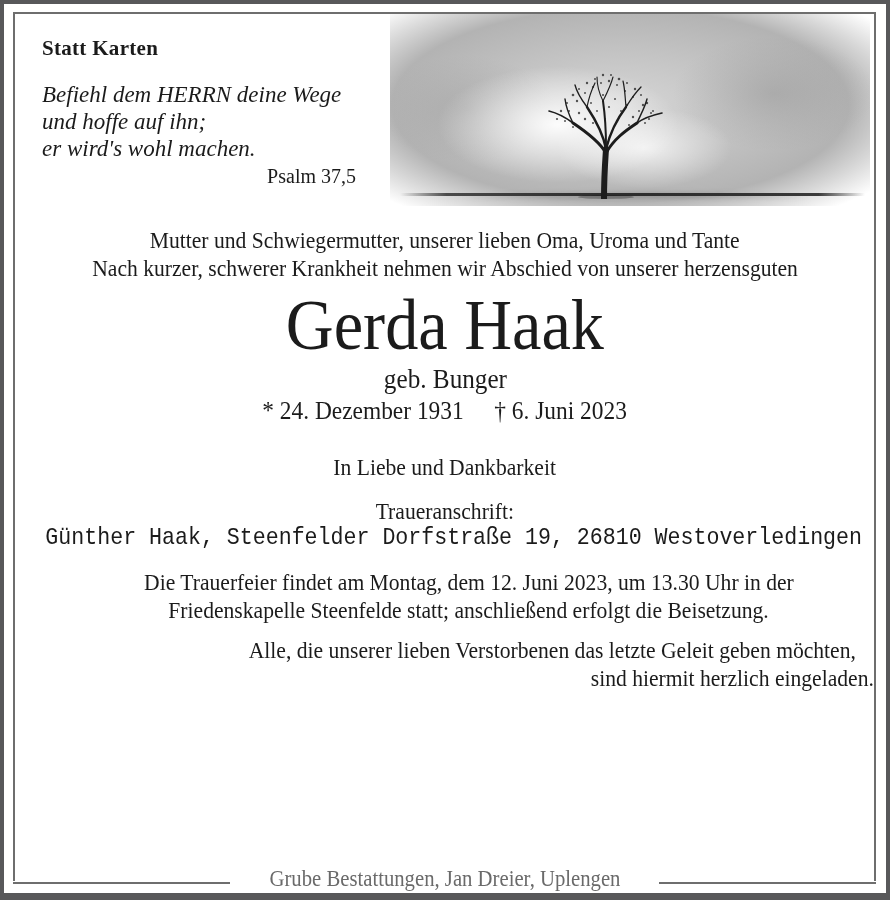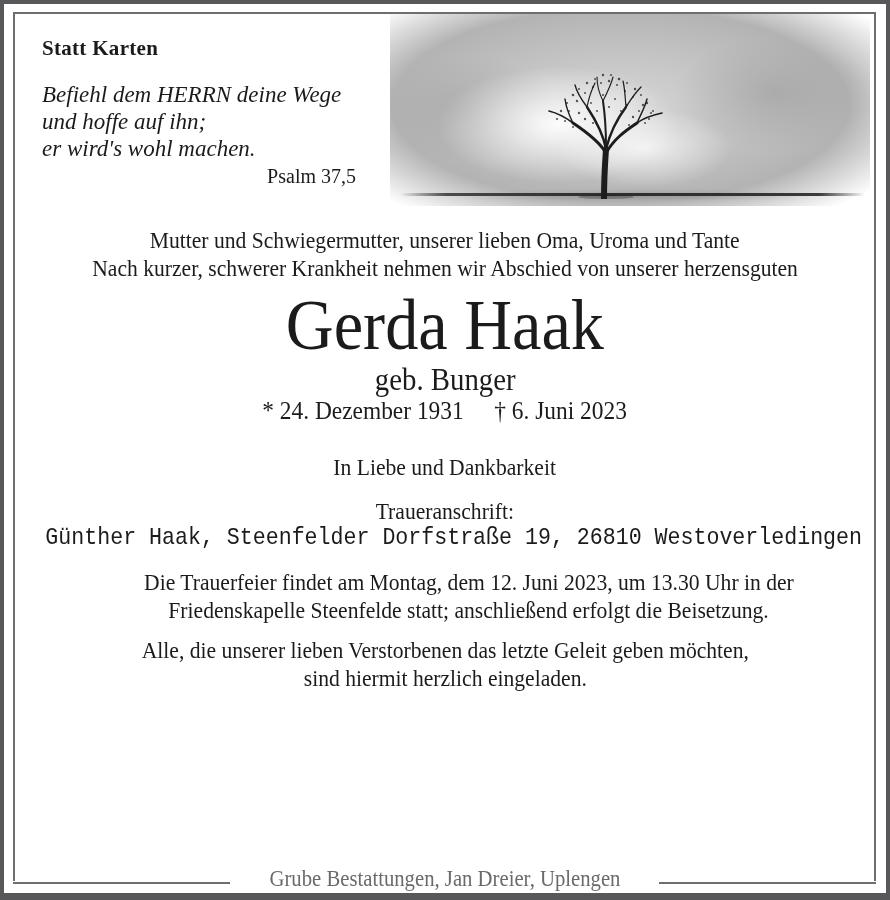--- a/index.html
+++ b/index.html
@@ -29,30 +29,30 @@
   .horizon{position:absolute;left:2%;right:1%;bottom:10px;height:3px;
     background:linear-gradient(to right, rgba(60,60,60,0) 0%, rgba(50,50,50,.85) 10%, #2d2d2d 45%, rgba(40,40,40,.9) 90%, rgba(60,60,60,0) 100%);}
   .tree{position:absolute;left:131px;bottom:7px;width:170px;height:150px;}
 
   
   .center-col{position:absolute;left:0;right:0;top:226px;text-align:center;z-index:3;}
   .cond{display:inline-block;transform:scaleX(.9);white-space:nowrap;}
   .cond-name{display:inline-block;transform:scaleX(.92);white-space:nowrap;}
   .intro-line{font-size:24px;line-height:28px;}
   .name{font-size:72px;line-height:66px;margin-top:10px;}
-  .maiden{font-size:32px;line-height:26px;margin-top:8px;text-decoration:underline;}
+  .maiden{font-size:28px;line-height:26px;margin-top:8px;text-decoration:underline;}
   .dates{font-size:26px;line-height:30px;margin-top:4px;}
   .dates .death{margin-left:34px;}
   .tribute{font-size:24px;line-height:26px;margin-top:28px;}
   .mourners{margin-top:6px;}
   .mourner{font-size:25px;font-weight:bold;line-height:32px;}
   .address-label{font-size:24px;line-height:26px;margin-top:18px;}
   .address{font-size:24px;line-height:28px;font-family:Liberation Mono, monospace;}
   .ceremony{margin-top:16px;font-size:24px;line-height:28px;padding-left:48px;}
-  .invitation{margin-top:12px;font-size:24px;line-height:28px;}
+  .invitation{margin-top:12px;font-size:24px;line-height:28px;text-align:right;}
 
   
   .imprint-row{position:absolute;left:13px;right:14px;bottom:9px;display:flex;align-items:flex-end;gap:20px;z-index:6;}
   .rule{flex:1;height:0;border-top:2px solid #6e6e6e;margin-bottom:7px;}
   .imprint-text{color:#6a6a6a;font-size:23px;line-height:24px;}
 </style>
 </head>
 <body>
 
 <div class="page">

